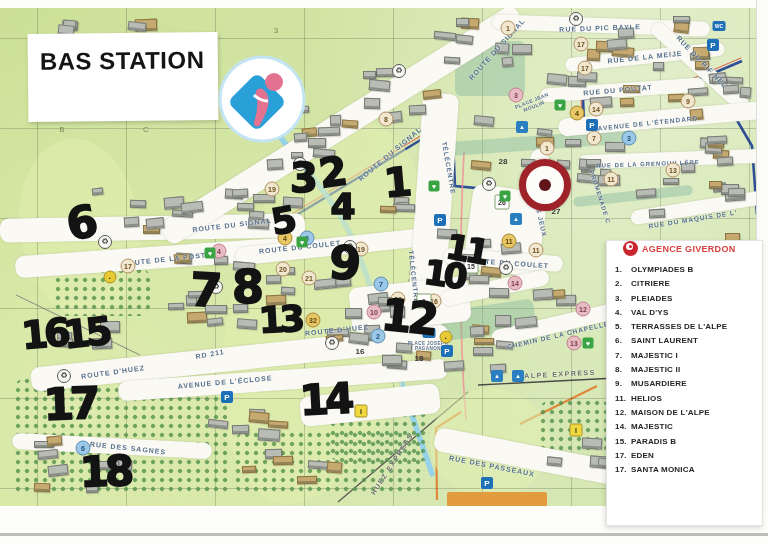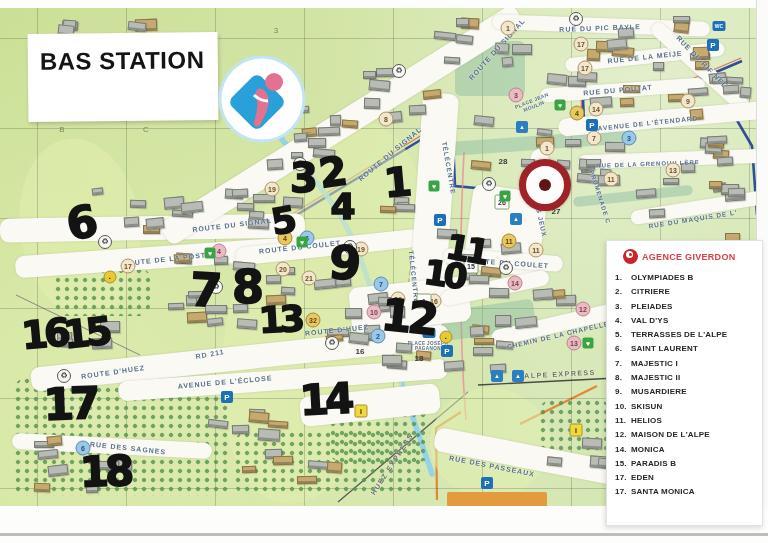--- a/index.html
+++ b/index.html
@@ -53,21 +53,21 @@
              box-shadow:1px 2px 4px rgba(0,0,0,.18);transform:rotate(-.6deg);}
   .title-box h1{margin:14px 0 0 12px;font-size:24px;font-weight:800;color:#141414;letter-spacing:.5px;}
   .logo{position:absolute;left:218px;top:55px;width:88px;height:88px;}
   .target{position:absolute;left:545px;top:185px;width:38px;height:38px;border:7px solid #9e2227;
           border-radius:50%;background:#fcfcfa;transform:translate(-50%,-50%);box-shadow:0 0 3px rgba(0,0,0,.3);}
   .target::after{content:"";position:absolute;left:50%;top:50%;width:12px;height:12px;border-radius:50%;
           background:#5f1418;transform:translate(-50%,-50%);}
   .banner{position:absolute;left:447px;top:492px;width:100px;height:15px;background:#e39b3f;border-radius:2px;}
   
   .legend{position:absolute;left:606px;top:240px;width:157px;height:286px;background:#fff;z-index:60;
-          border:1px solid #e2e2de;box-shadow:-1px 2px 5px rgba(0,0,0,.15);padding:8px 6px 6px 8px;box-sizing:border-box;}
+          border:1px solid #e2e2de;box-shadow:-1px 2px 5px rgba(0,0,0,.15);padding:0 6px 6px 8px;box-sizing:border-box;}
   .legend-head{display:flex;align-items:center;gap:4px;margin:0 0 7px 8px;}
   .legend-logo{position:relative;width:15px;height:15px;border-radius:50%;background:#c9252c;flex:0 0 auto;}
   .legend-logo::after{content:"";position:absolute;left:3px;top:2px;width:7px;height:7px;border-radius:50%;background:#fff;}
   .legend-logo::before{content:"";position:absolute;left:6px;top:4px;width:3px;height:3px;border-radius:50%;background:#c9252c;z-index:1;}
   .legend-title{font-size:9px;font-weight:800;color:#d94040;letter-spacing:.3px;}
   .legend ol{list-style:none;margin:0;padding:0;}
   .legend li{display:flex;font-size:8px;font-weight:700;color:#262626;line-height:14.3px;letter-spacing:.2px;}
   .legend li .num{width:16px;flex:0 0 auto;}
   
   .edge-top{position:absolute;left:0;top:0;width:768px;height:8px;background:#fdfdfc;}
@@ -523,34 +523,30 @@
         </li>
         <li>
           <span class="num">8.</span>
           <span>MAJESTIC II</span>
         </li>
         <li>
           <span class="num">9.</span>
           <span>MUSARDIERE</span>
         </li>
         <li>
-          <span class="num">10.</span>
-          <span>SKISUN</span>
-        </li>
-        <li>
           <span class="num">11.</span>
           <span>HELIOS</span>
         </li>
         <li>
           <span class="num">12.</span>
           <span>MAISON DE L'ALPE</span>
         </li>
         <li>
           <span class="num">14.</span>
-          <span>MONICA</span>
+          <span>MAJESTIC</span>
         </li>
         <li>
           <span class="num">15.</span>
           <span>PARADIS B</span>
         </li>
         <li>
           <span class="num">17.</span>
           <span>EDEN</span>
         </li>
         <li>

